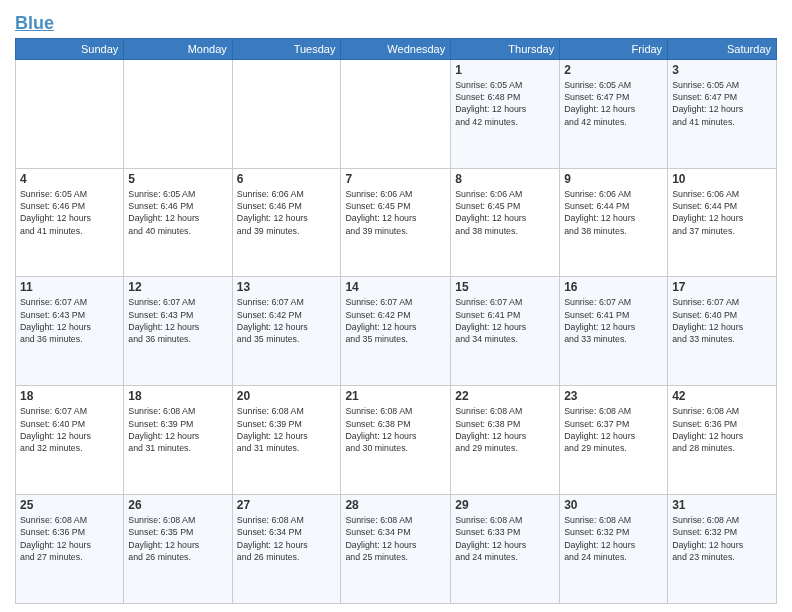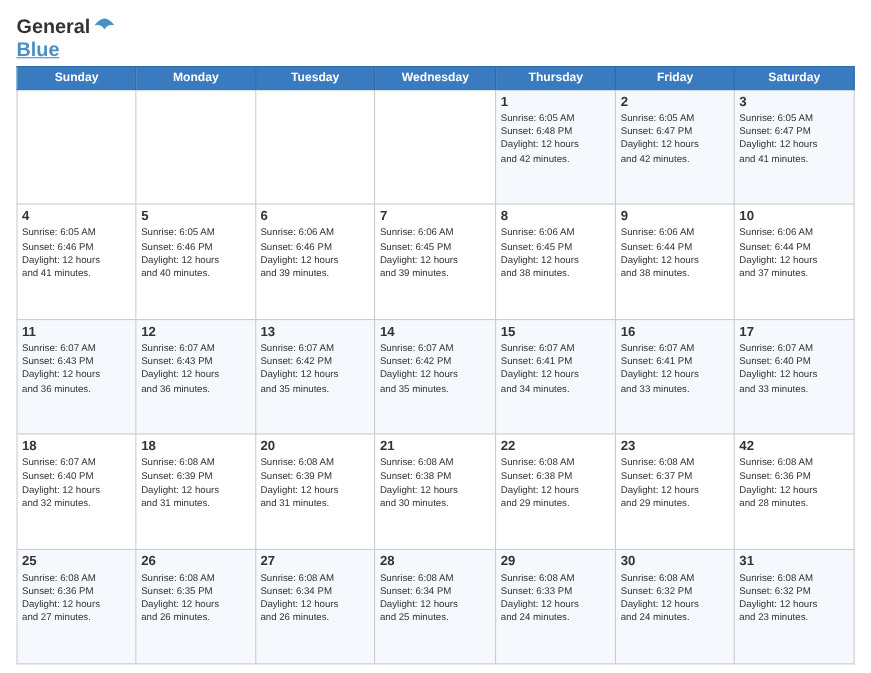--- a/index.html
+++ b/index.html
@@ -59,24 +59,24 @@
     }
     .calendar {
       flex: 1;
       border-collapse: collapse;
       width: 100%;
       font-size: 9.5px;
     }
     .calendar th {
       background: #3a7abf;
       color: #fff;
-      text-align: center;
+      text-align: right;
       padding: 4px 5px;
       font-size: 11px;
-      font-weight: bold;
+      font-weight: normal;
       border: 1px solid #2a6aaf;
     }
     .calendar td {
       border: 1px solid #ccc;
       vertical-align: top;
       padding: 3px 4px;
       width: 113px;
       height: 82px;
       background: #fff;
     }
@@ -102,26 +102,20 @@
       background: #fff !important;
     }
   </style>
 </head>
 <body>
 
 <div class="page">
   <div class="header">
     <div class="logo">
       <div>
-        <div style="display:flex;align-items:center;">
-          <span class="logo-text">General</span>
-          <svg class="logo-icon" viewBox="0 0 24 24" fill="#4a90c4">
-            <path d="M12 3 C16 3 20 7 22 10 C18 9 14 10 12 14 C10 10 6 9 2 10 C4 7 8 3 12 3Z"></path>
-          </svg>
-        </div>
         <div class="logo-text"><span>Blue</span></div>
       </div>
     </div>
     <div class="title-block">
       <div class="month-title"></div>
       <div class="subtitle"></div>
     </div>
   </div>
 
   <table class="calendar">

